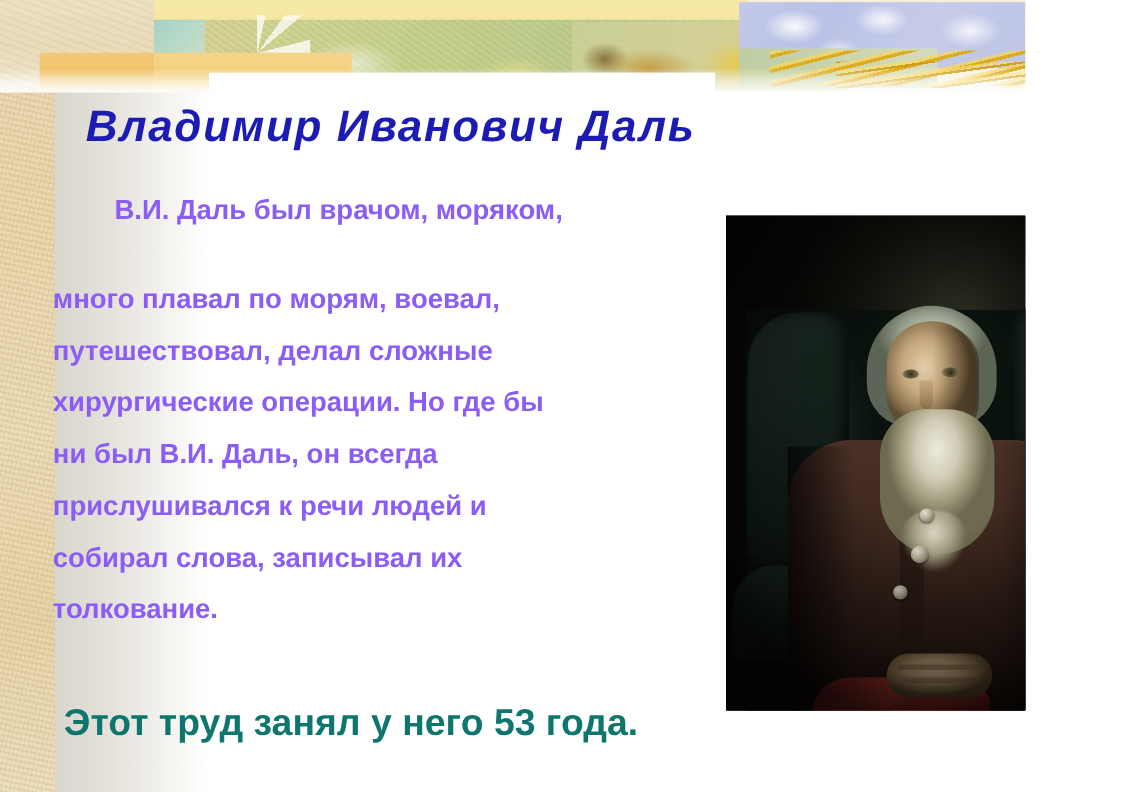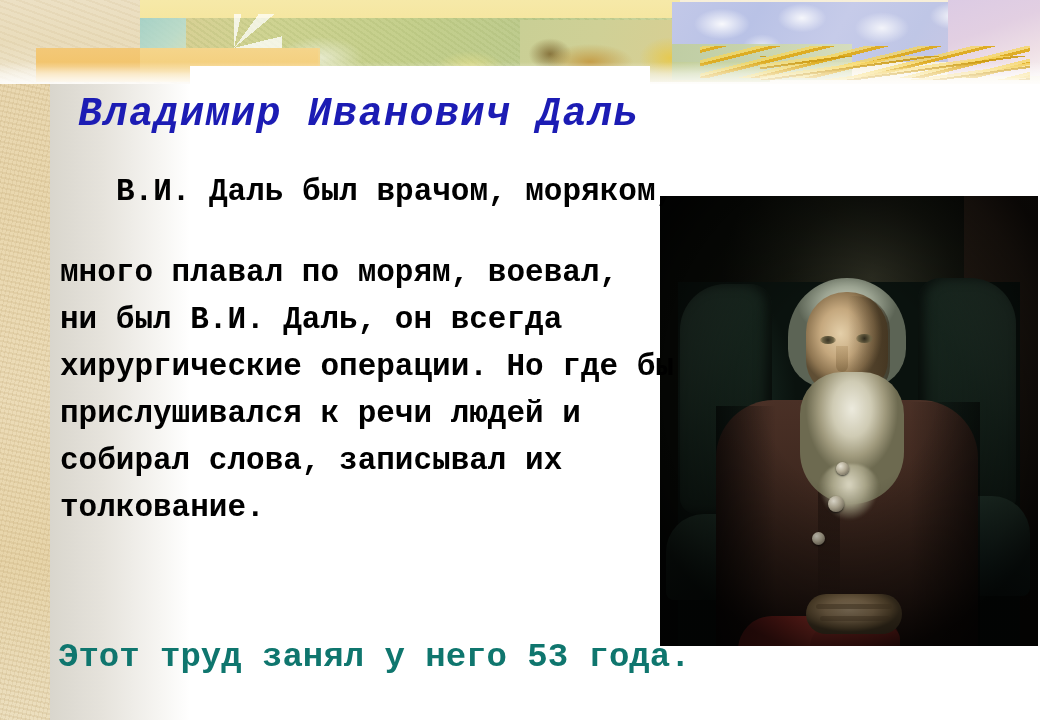--- a/index.html
+++ b/index.html
@@ -2,25 +2,25 @@
 <html><head>
 <meta charset="utf-8">
 <style>
   html, body {
     margin: 0;
     padding: 0;
     background: #ffffff;
   }
   #slide {
     position: relative;
-    width: 1040px;
+    width: 932px;
     height: 720px;
     overflow: hidden;
     background: #ffffff;
-    font-family: Liberation Mono, monospace;
+    font-family: Liberation Sans, sans-serif;
   }
 
   
   .bg-white {
     position: absolute;
     inset: 0;
     background: #ffffff;
   }
   
   .left-texture {
@@ -185,24 +185,24 @@
     font-size: 40px;
     font-weight: bold;
     font-style: italic;
     color: #1c1cb4;
     letter-spacing: 1.5px;
     white-space: nowrap;
     line-height: 1;
   }
   .body-block {
     position: absolute;
-    left: 60px; top: 168px;
+    left: 48px; top: 168px;
     width: 625px;
-    color: #000000;
-    font-size: 31px;
+    color: #8b5cf6;
+    font-size: 25px;
     font-weight: bold;
     line-height: 47px;
   }
   .body-line { white-space: nowrap; }
   .body-line.indent { padding-left: 56px; }
   .body-gap { height: 34px; }
   .footer-line {
     position: absolute;
     left: 58px; top: 638px;
     color: #0f766e;
@@ -434,22 +434,23 @@
     <div class="p-layer p-finger2"></div>
     <div class="p-layer p-vignette"></div>
   </div>
 
   <div class="title">Владимир Иванович Даль</div>
 
   <div class="body-block">
     <div class="body-line indent">В.И. Даль был врачом, моряком,</div>
     <div class="body-gap"></div>
     <div class="body-line">много плавал по морям, воевал,</div>
+    <div class="body-line">путешествовал, делал сложные</div>
+    <div class="body-line">хирургические операции. Но где бы</div>
     <div class="body-line">ни был В.И. Даль, он всегда</div>
-    <div class="body-line">хирургические операции. Но где бы</div>
     <div class="body-line">прислушивался к речи людей и</div>
     <div class="body-line">собирал слова, записывал их</div>
     <div class="body-line">толкование.</div>
   </div>
 
   <div class="footer-line">Этот  труд занял у него 53 года.</div>
 
 </div>
 
 </body></html>

